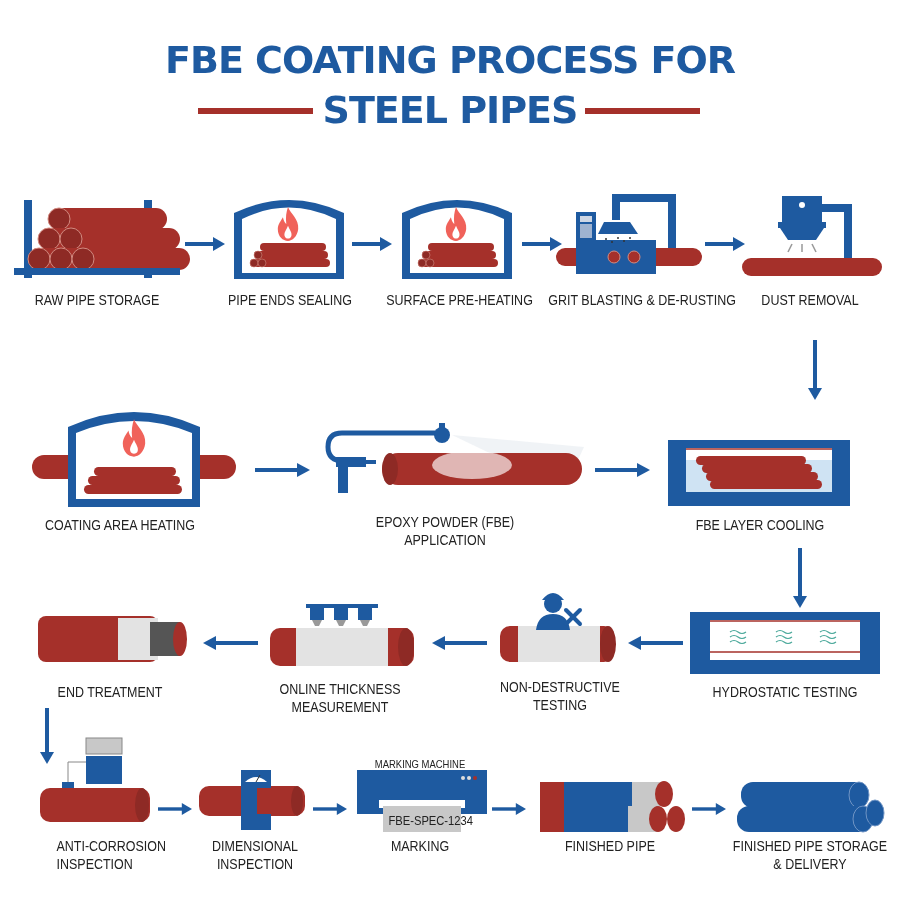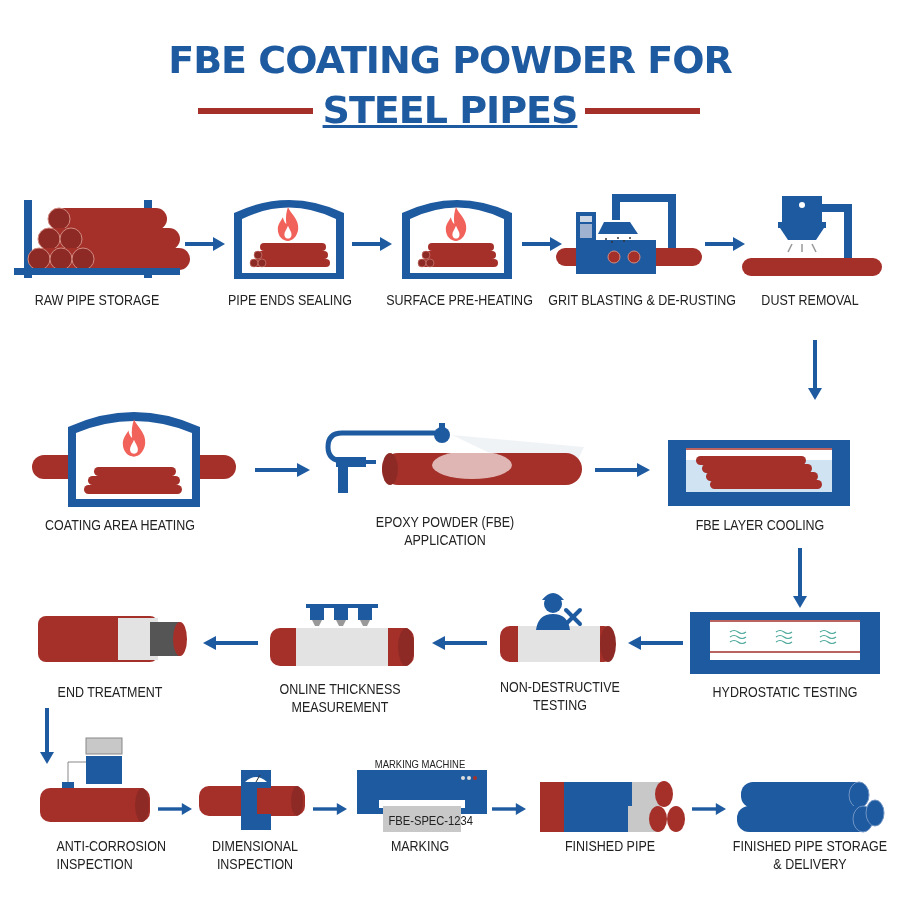--- a/index.html
+++ b/index.html
@@ -1,31 +1,31 @@
 <!DOCTYPE html>
 <html><head>
 <meta charset="utf-8">
 <style>
   html, body { margin:0; padding:0; }
   body { width:900px; height:900px; background:#ffffff; position:relative; overflow:hidden;
          font-family:"Liberation Sans", "DejaVu Sans", sans-serif; }
   .title { position:absolute; left:0; width:900px; text-align:center; color:#1e5aa0;
            font-family:"DejaVu Sans", sans-serif; font-weight:bold; letter-spacing:-1px; }
   #t1 { top:38px; font-size:38px; }
-  #t2 { top:88px; font-size:38px;text-decoration:underline; }
+  #t2 { top:88px; font-size:38px; }
   .rule { position:absolute; height:6px; background:#a5302a; top:108px; }
   .label { position:absolute; text-align:center; color:#222; font-size:14.5px; line-height:18px;
            font-family:"Liberation Sans", sans-serif; transform:scaleX(0.86); white-space:nowrap; }
   svg.icon { position:absolute; overflow:visible; }
   svg.arrow { position:absolute; overflow:visible; }
 </style>
 </head>
 <body>
 
-<div class="title" id="t1">FBE COATING POWDER FOR</div>
+<div class="title" id="t1">FBE COATING PROCESS FOR</div>
 <div class="rule" style="left:198px; width:115px;"></div>
 <div class="title" id="t2">STEEL PIPES</div>
 <div class="rule" style="left:585px; width:115px;"></div>
 
 <svg width="0" height="0" style="position:absolute">
   <defs>
     <symbol id="flame" viewBox="0 0 30 40">
       <path d="M15 0 C18 8 28 14 27 26 C26 35 20 40 15 40 C9 40 3 35 3 26 C3 20 7 16 9 12 C10 17 12 19 13 20 C12 12 13 6 15 0 Z" fill="#f0625a"></path>
       <path d="M15 22 C17 27 20 30 19 34 C18 38 12 38 11 34 C10 30 13 27 15 22Z" fill="#fff"></path>
     </symbol>

